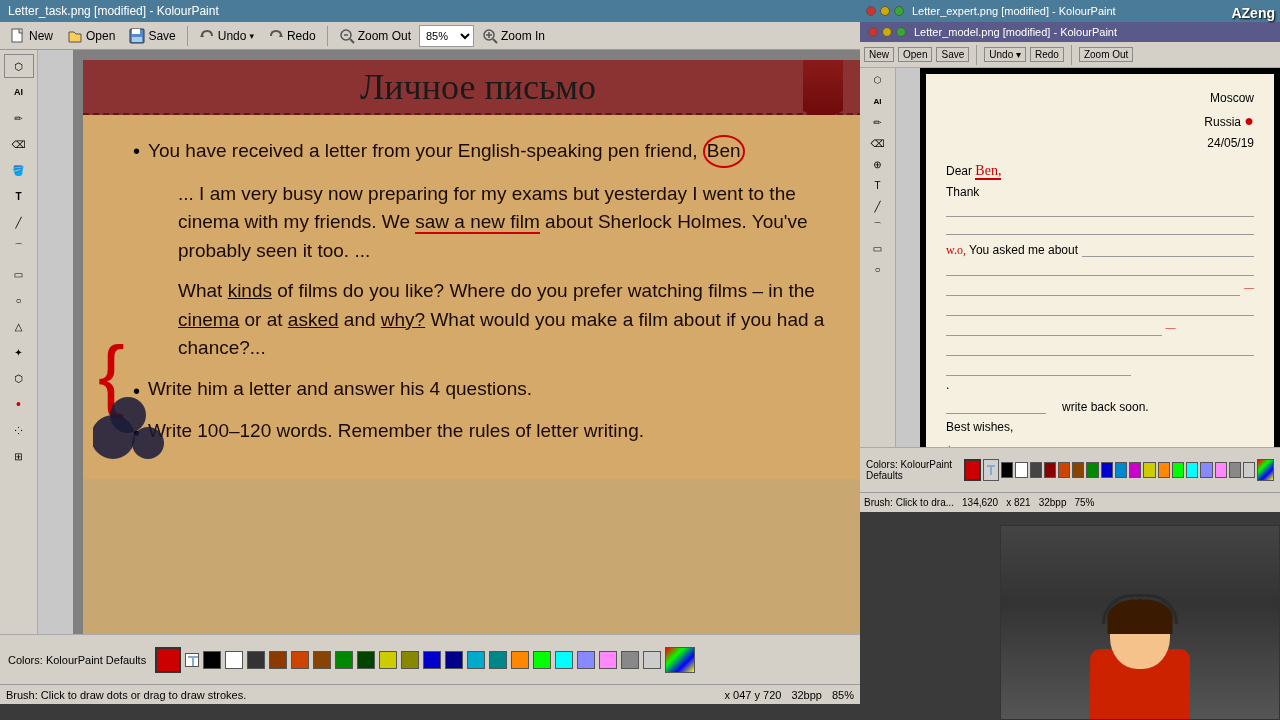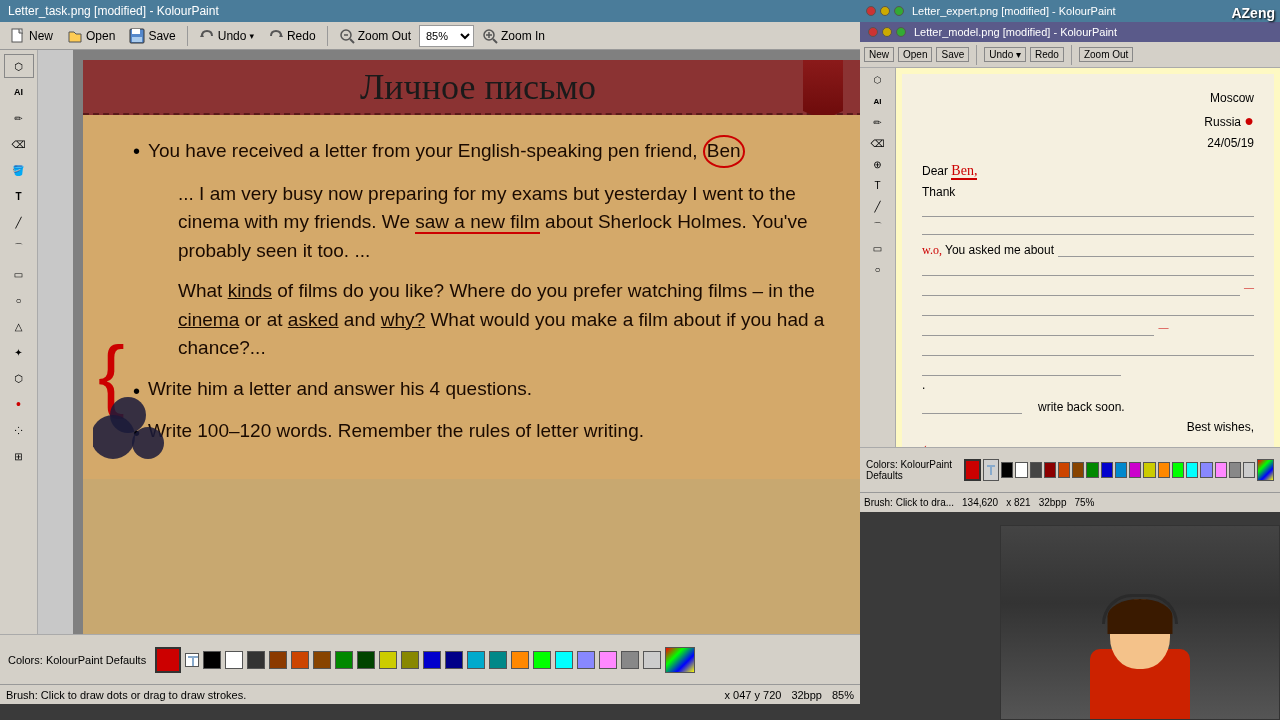--- a/index.html
+++ b/index.html
@@ -286,23 +286,24 @@
       border-right: 1px solid #aaa;
       display: flex;
       flex-direction: column;
       align-items: center;
       padding: 2px;
       gap: 1px;
     }
 
     .right-canvas {
       flex: 1;
-      background: #fef9c3;
+      background: #000000;
       overflow: hidden;
       position: relative;
+      margin-left: 24px;
     }
 
     .letter-canvas {
       background: #f5f0e0;
       margin: 6px;
       padding: 15px 20px;
       min-height: 380px;
       font-family: Arial, sans-serif;
       font-size: 12px;
       position: relative;
@@ -735,21 +736,21 @@
         <div class="letter-line letter-line-short" style="margin-bottom:2px;"></div>
         <span>.</span>
 
         
         <div style="display:flex;align-items:center;gap:16px;margin-top:8px;margin-bottom:6px;">
           <div style="width:100px;border-bottom:1px solid #999;height:14px;"></div>
           <span>write back soon.</span>
         </div>
 
         
-        <div style="margin-bottom:4px;text-align:right;">
+        <div style="margin-bottom:4px;">
           <span>Best wishes,</span>
         </div>
         <div style="display:flex;align-items:center;gap:4px;">
           <span class="red-scribble">←</span>
           <div style="width:80px;border-bottom:1px solid #999;height:14px;"></div>
         </div>
       </div>
     </div>
   </div>
 

